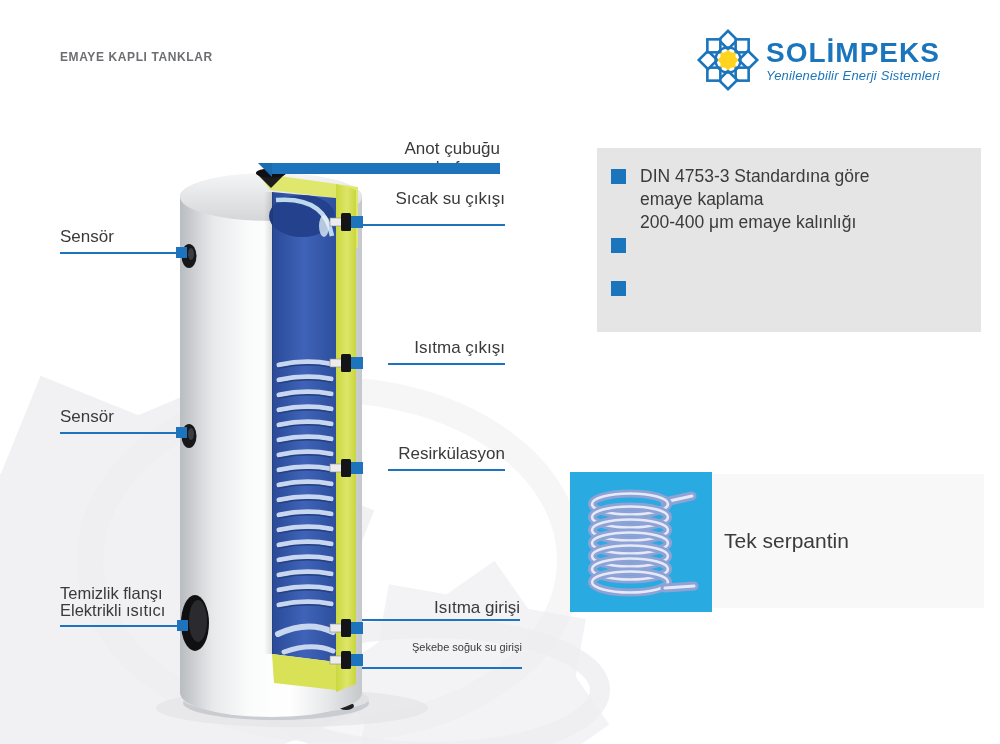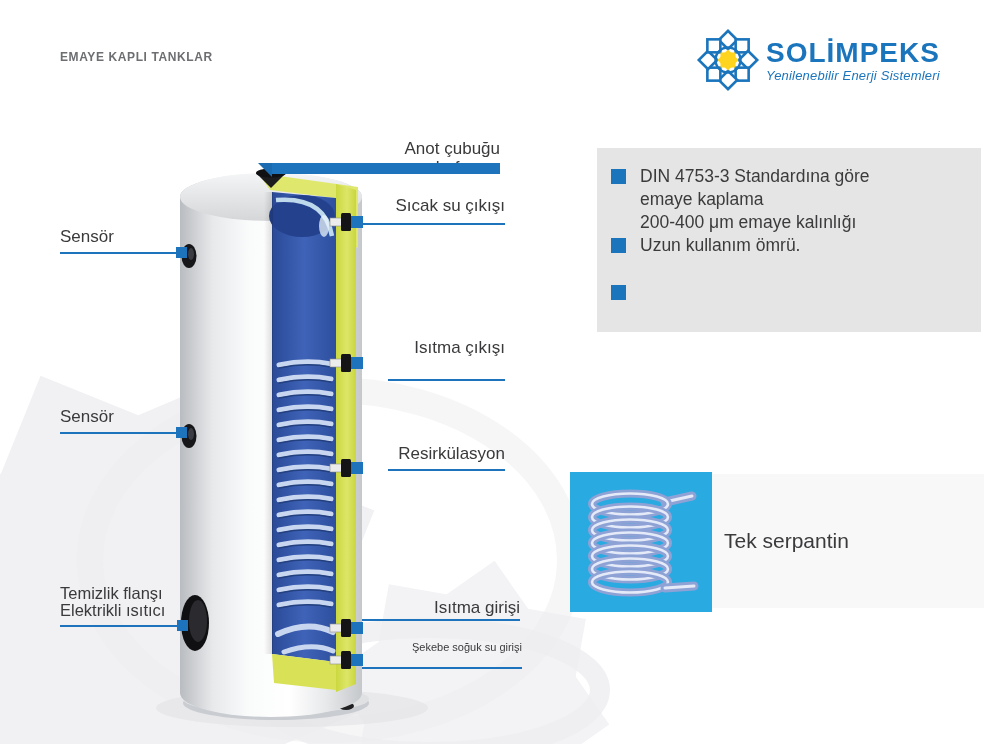--- a/index.html
+++ b/index.html
@@ -24,24 +24,24 @@
   .tank{position:absolute;left:100px;top:140px;z-index:1;}
   
   .lbl{position:absolute;color:#3a3a3c;font-size:17px;line-height:19px;z-index:3;}
   .lbl.u{border-bottom:2px solid #1e74bc;}
   .lbl.r{text-align:right;}
   .sq{position:absolute;width:11px;height:11px;background:#1e74bc;z-index:3;}
   #lbl-anode-text{left:320px;top:139px;width:180px;text-align:right;}
   #anode-bar{position:absolute;left:271px;top:163px;width:229px;height:11px;background:#1e74bc;z-index:3;}
   #anode-tip{position:absolute;left:258px;top:163px;width:0;height:0;
              border-top:14px solid #1a6bb0;border-left:14px solid transparent;z-index:3;}
-  #lbl-hot{left:362px;top:196px;width:143px;padding-bottom:8px;}
+  #lbl-hot{left:362px;top:189px;width:143px;padding-bottom:16px;}
   #lbl-sensor-top{left:60px;top:227px;width:127px;padding-bottom:6px;}
   #sq-sensor-top{left:176px;top:247px;}
-  #lbl-heat-out{left:388px;top:338px;width:117px;padding-bottom:22px;}
+  #lbl-heat-out{left:388px;top:338px;width:117px;padding-bottom:6px;}
   #lbl-sensor-bot{left:60px;top:407px;width:127px;padding-bottom:6px;}
   #sq-sensor-bot{left:176px;top:427px;}
   #lbl-clean{left:60px;top:585px;width:128px;padding-bottom:6px;font-size:16.5px;line-height:17px;}
   #sq-clean{left:177px;top:620px;}
   #lbl-heat-in{left:362px;top:598px;width:158px;padding-bottom:2px;}
   #lbl-mains{left:362px;top:638px;width:160px;padding-bottom:10px;font-size:11px;}
   
   .features{
     position:absolute;left:597px;top:148px;width:384px;height:184px;
     background:#e5e5e5;z-index:2;box-sizing:border-box;padding:17px 16px 0 14px;
@@ -241,23 +241,20 @@
   <div class="feature-row">
     <span class="bullet"></span>
     <div class="feature-text">
       <div>DIN 4753-3 Standardına göre</div>
       <div>emaye kaplama</div>
       <div>200-400 μm emaye kalınlığı</div>
     </div>
   </div>
   <div class="feature-row">
     <span class="bullet"></span>
-    <div class="feature-text">
-      <div>Uzun kullanım ömrü.</div>
-    </div>
   </div>
   <div class="feature-row empty">
     <span class="bullet"></span>
   </div>
 </div>
 
 <div class="coil-panel"></div>
 <div class="coil-box">
   <svg width="142" height="140" viewBox="0 0 142 140">
     <g fill="none" stroke-linecap="round">

